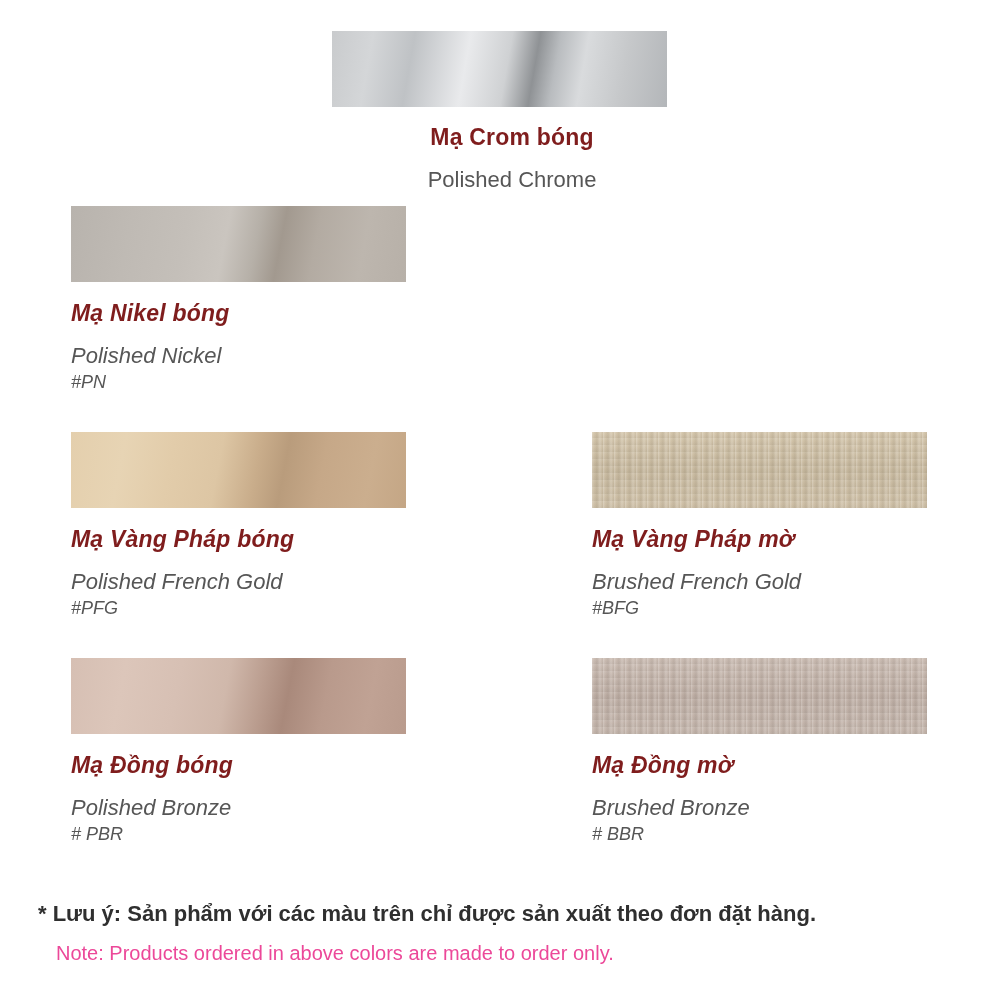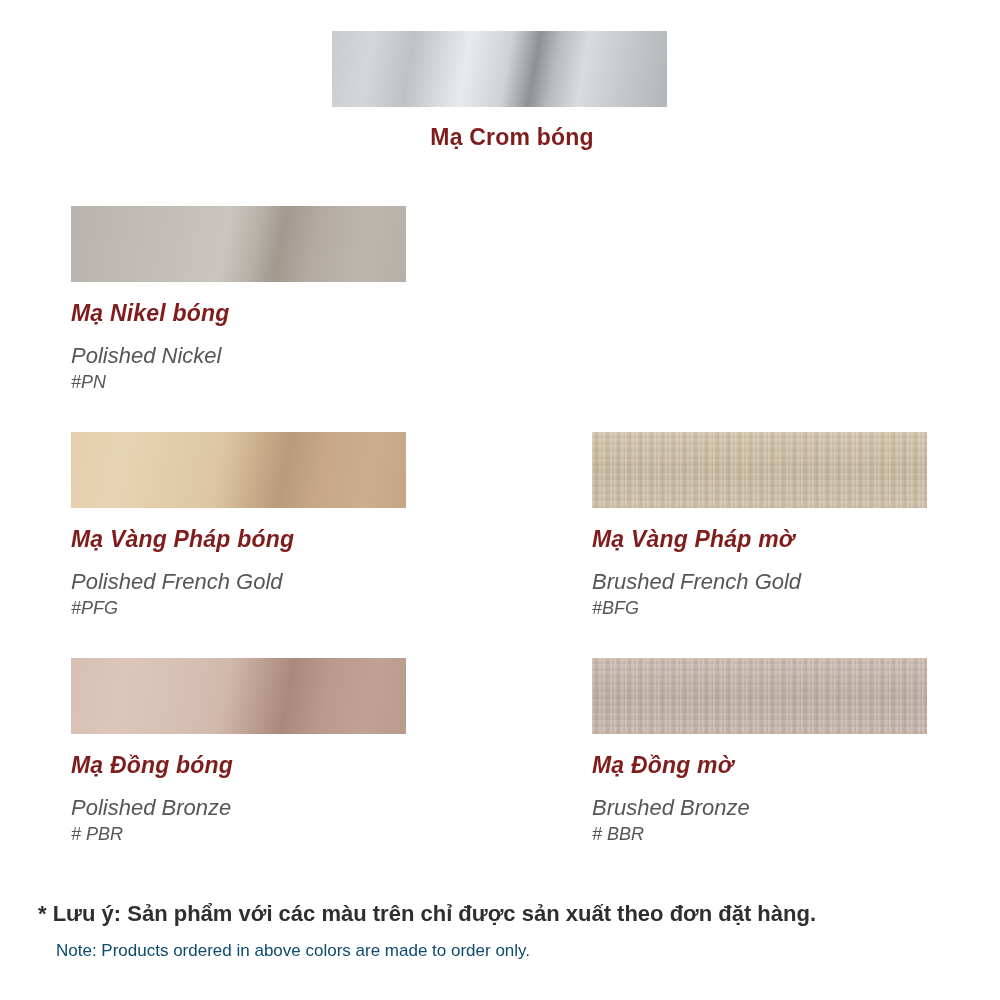--- a/index.html
+++ b/index.html
@@ -176,35 +176,36 @@
     top: 900px;
     width: 930px;
   }
   .footer-vi {
     font-size: 22px;
     font-weight: bold;
     color: #2f2f2f;
     line-height: 1.3;
   }
   .footer-en {
-    font-size: 17px;
-    color: #0c4a6e;
+    font-size: 20px;
+    color: #ec4899;
     margin-top: 11px;
     margin-left: 18px;
     line-height: 1.3;
   }
 </style>
 </head>
 <body>
 
 <div class="page">
 
   <div class="top-block">
     <div class="swatch swatch-chrome"></div>
     <div class="name-vi">Mạ Crom bóng</div>
+    <div class="name-en">Polished Chrome</div>
   </div>
 
   <div class="grid">
 
     <div class="row">
       <div class="cell-left">
         <div class="swatch swatch-pn"></div>
         <div class="name-vi">Mạ Nikel bóng</div>
         <div class="name-en">Polished Nickel</div>
         <div class="code">#PN</div>

